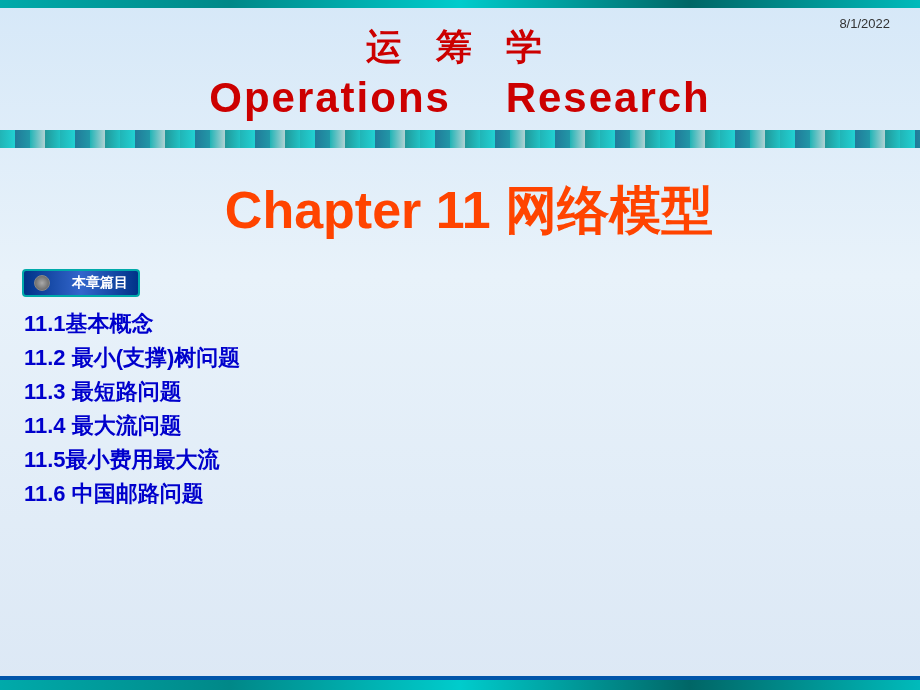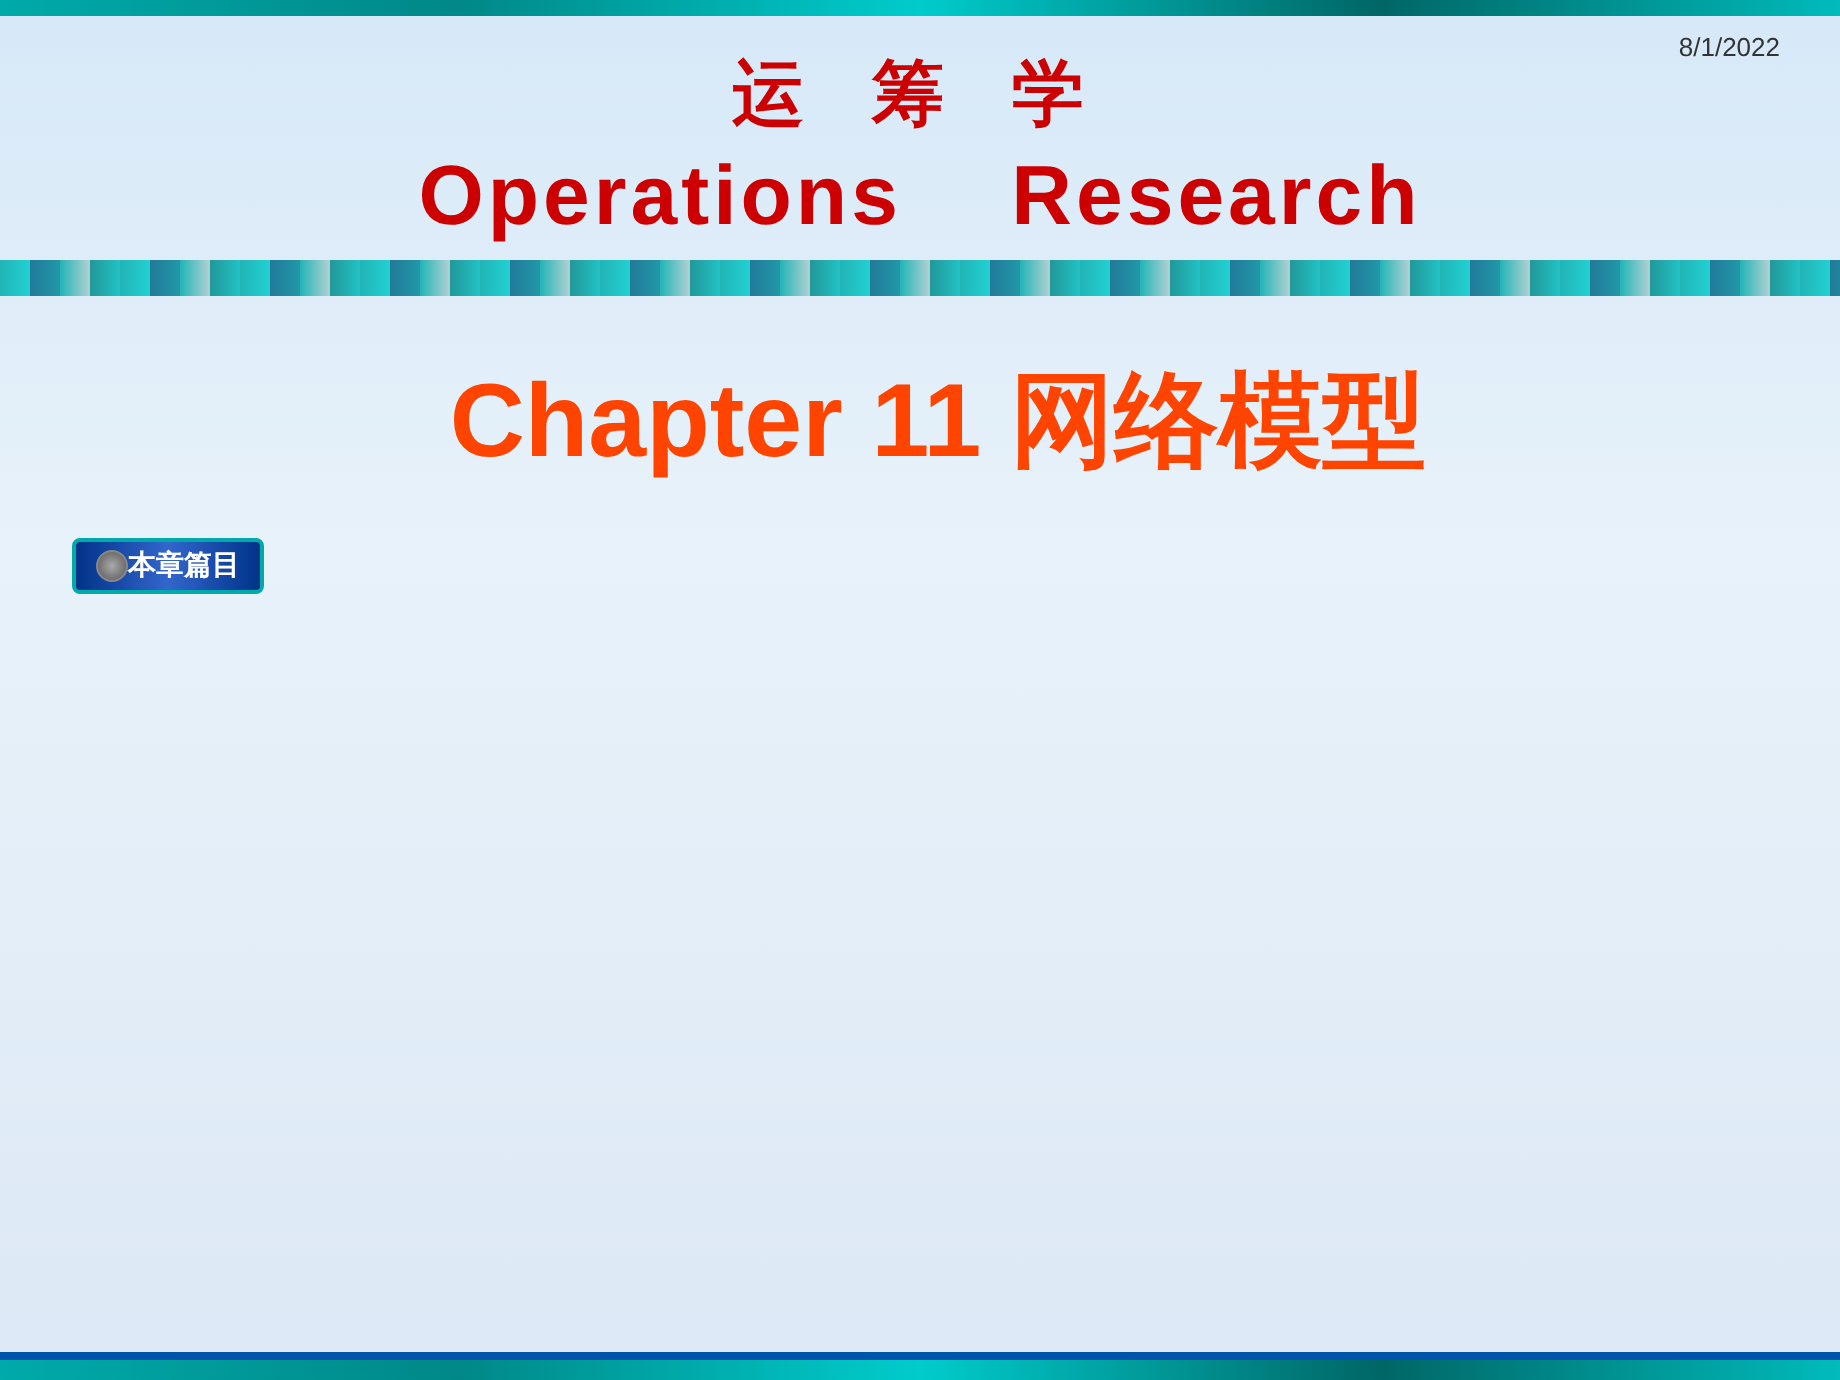--- a/index.html
+++ b/index.html
@@ -99,22 +99,22 @@
     }
 
     
     .contents-badge {
       display: inline-flex;
       align-items: center;
       background: linear-gradient(90deg, #003388 0%, #3366cc 50%, #003388 100%);
       border: 2px solid #00aaaa;
       border-radius: 4px;
       padding: 3px 10px;
-      margin: 8px 0 8px 36px;
-      gap: 0;
+      margin: 8px 0 8px 22px;
+      gap: 22px;
     }
 
     .badge-icon {
       width: 16px;
       height: 16px;
       border-radius: 50%;
       background: radial-gradient(circle, #aaaaaa 0%, #555555 100%);
       display: inline-block;
       border: 1px solid #888;
     }
@@ -182,17 +182,25 @@
     <div class="chapter-title-line1">Chapter 11 网络模型</div>
   </div>
 
   <div style="display:flex; align-items:center;">
     <div class="contents-badge">
       <span class="badge-icon"></span>
       <span class="badge-text">本章篇目</span>
     </div>
   </div>
 
+  <div class="contents-list">
+    <div class="contents-item">11.1基本概念</div>
+    <div class="contents-item">11.2  最小(支撑)树问题</div>
+    <div class="contents-item">11.3  最短路问题</div>
+    <div class="contents-item">11.4  最大流问题</div>
+    <div class="contents-item">11.5最小费用最大流</div>
+    <div class="contents-item">11.6  中国邮路问题</div>
+  </div>
 
   <div class="bottom-accent"></div>
   <div class="bottom-bar"></div>
 
 </div>
 
 </body></html>

